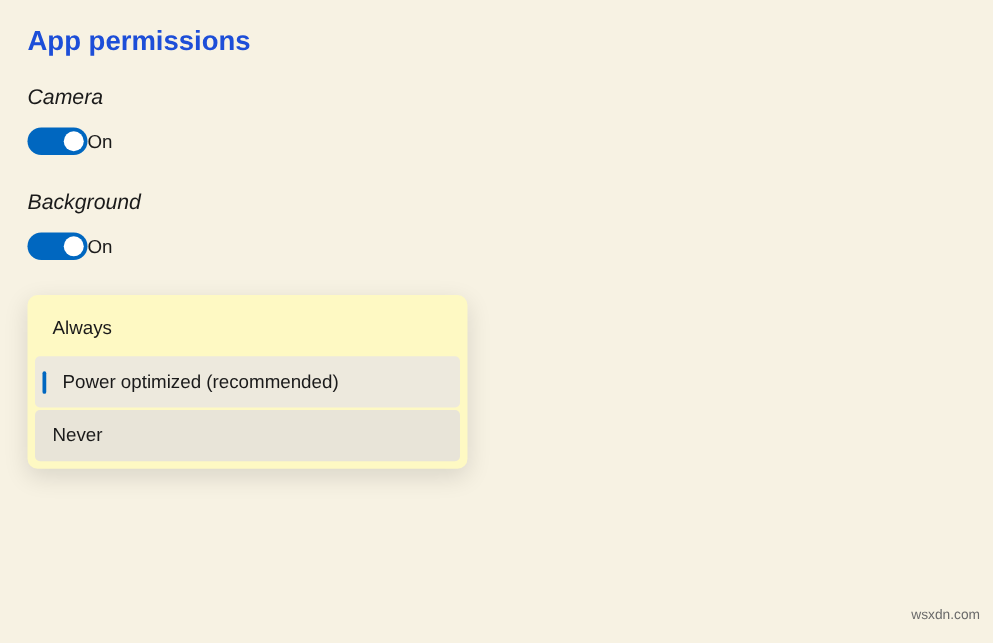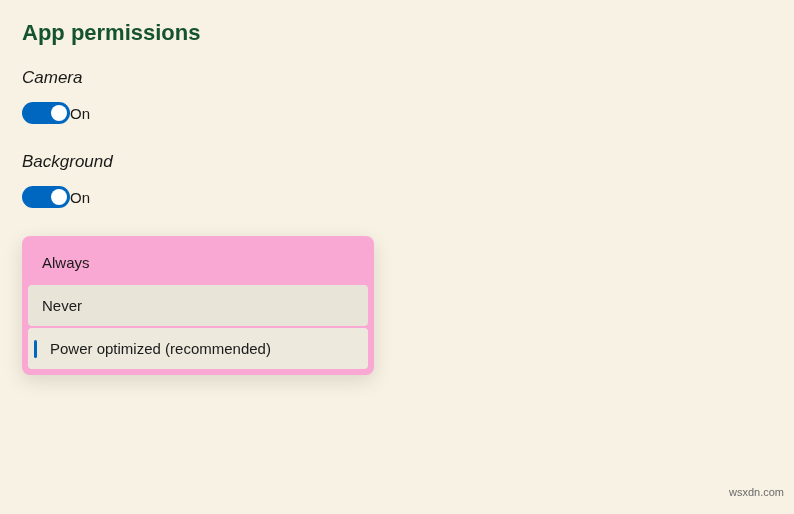--- a/index.html
+++ b/index.html
@@ -12,21 +12,21 @@
       position: relative;
       overflow: hidden;
     }
     .container {
       padding: 20px 22px;
     }
     .section-title {
       font-size: 22px;
       font-weight: 600;
       margin-bottom: 22px;
-      color: #14532d;
+      color: #1d4ed8;
     }
     .permission-item {
       margin-bottom: 28px;
     }
     .permission-label {
       font-size: 17px;
       font-weight: 400;
       color: #1a1a1a;
       margin-bottom: 14px;
       font-style: italic;
@@ -57,21 +57,21 @@
       font-size: 15px;
       color: #1a1a1a;
     }
     .section-title.secondary {
       margin-top: 36px;
       font-size: 24px;
       font-weight: 600;
       margin-bottom: 10px;
     }
     .dropdown-menu {
-      background: #f9a8d4;
+      background: #fef9c3;
       border-radius: 8px;
       box-shadow: 0 6px 20px rgba(0,0,0,0.12);
       width: 352px;
       padding: 4px;
     }
     .dropdown-item {
       padding: 12px 14px;
       font-size: 15px;
       cursor: pointer;
       border-radius: 4px;
@@ -126,18 +126,18 @@
       <div class="toggle">
         <div class="toggle-knob"></div>
       </div>
       <span class="toggle-state">On</span>
     </div>
   </div>
 
 
   <div class="dropdown-menu">
     <div class="dropdown-item">Always</div>
+    <div class="dropdown-item selected">Power optimized (recommended)</div>
     <div class="dropdown-item hovered">Never</div>
-    <div class="dropdown-item selected">Power optimized (recommended)</div>
   </div>
 </div>
 
 <div class="watermark">wsxdn.com</div>
 
 </body></html>

